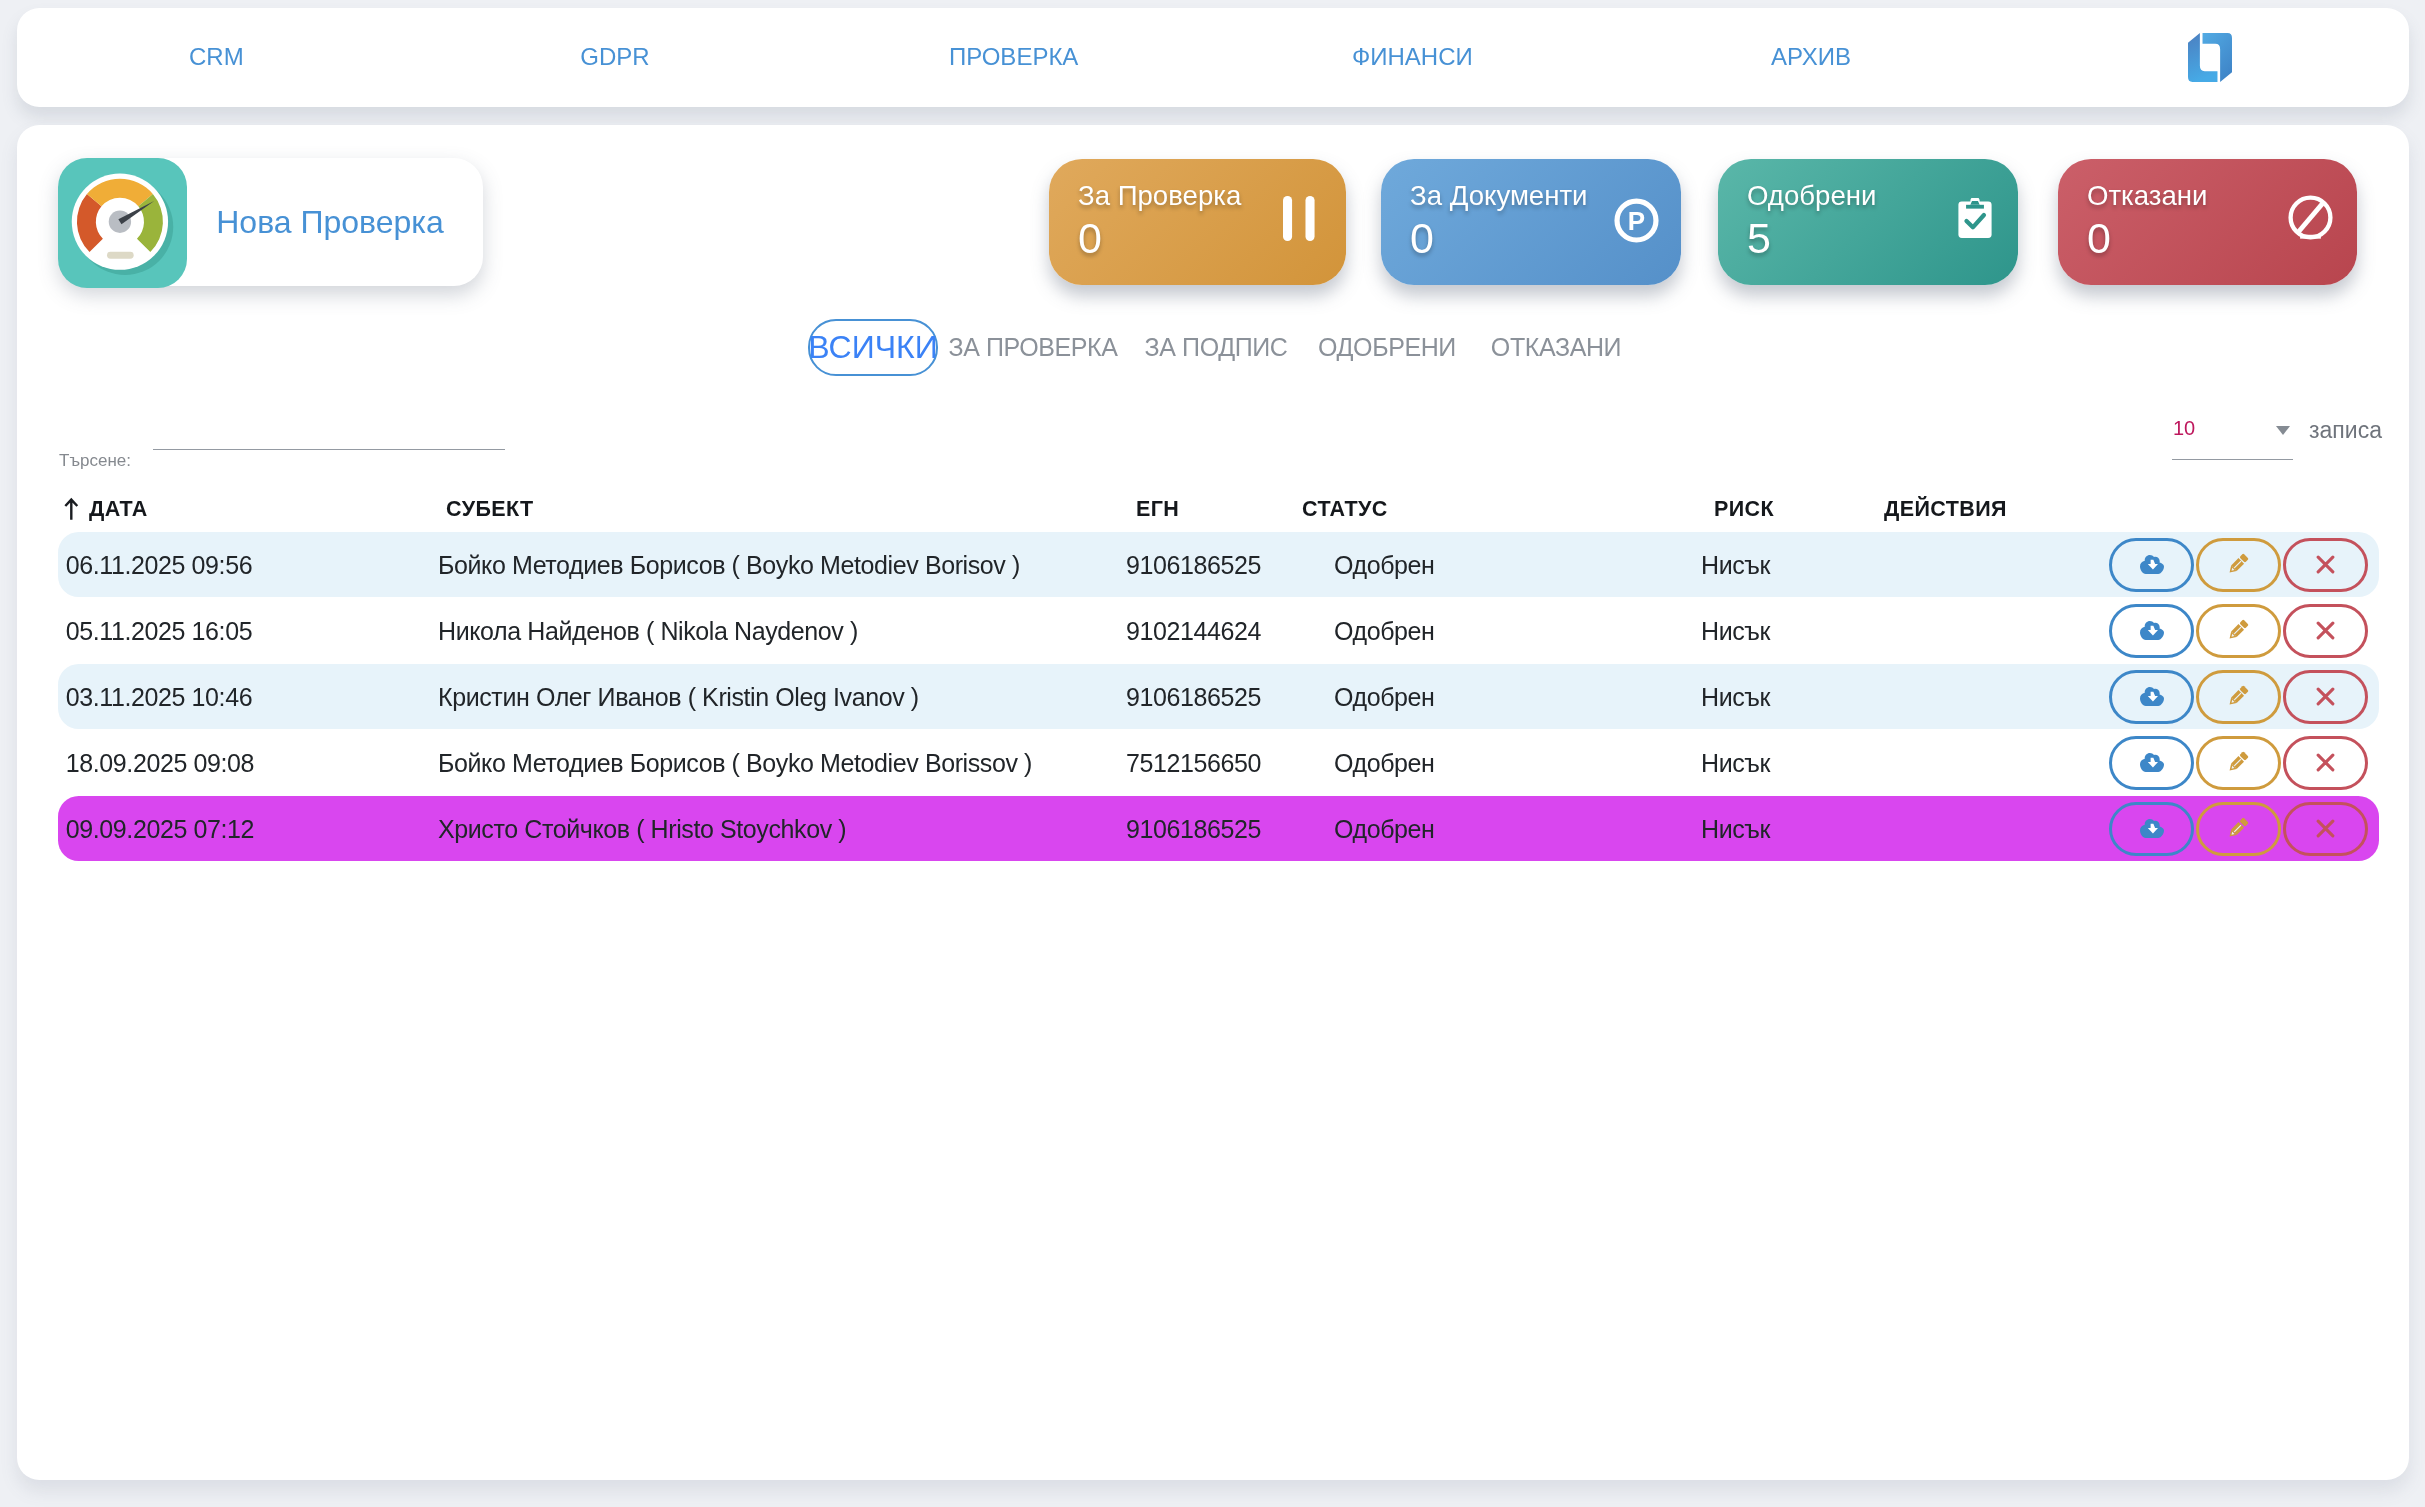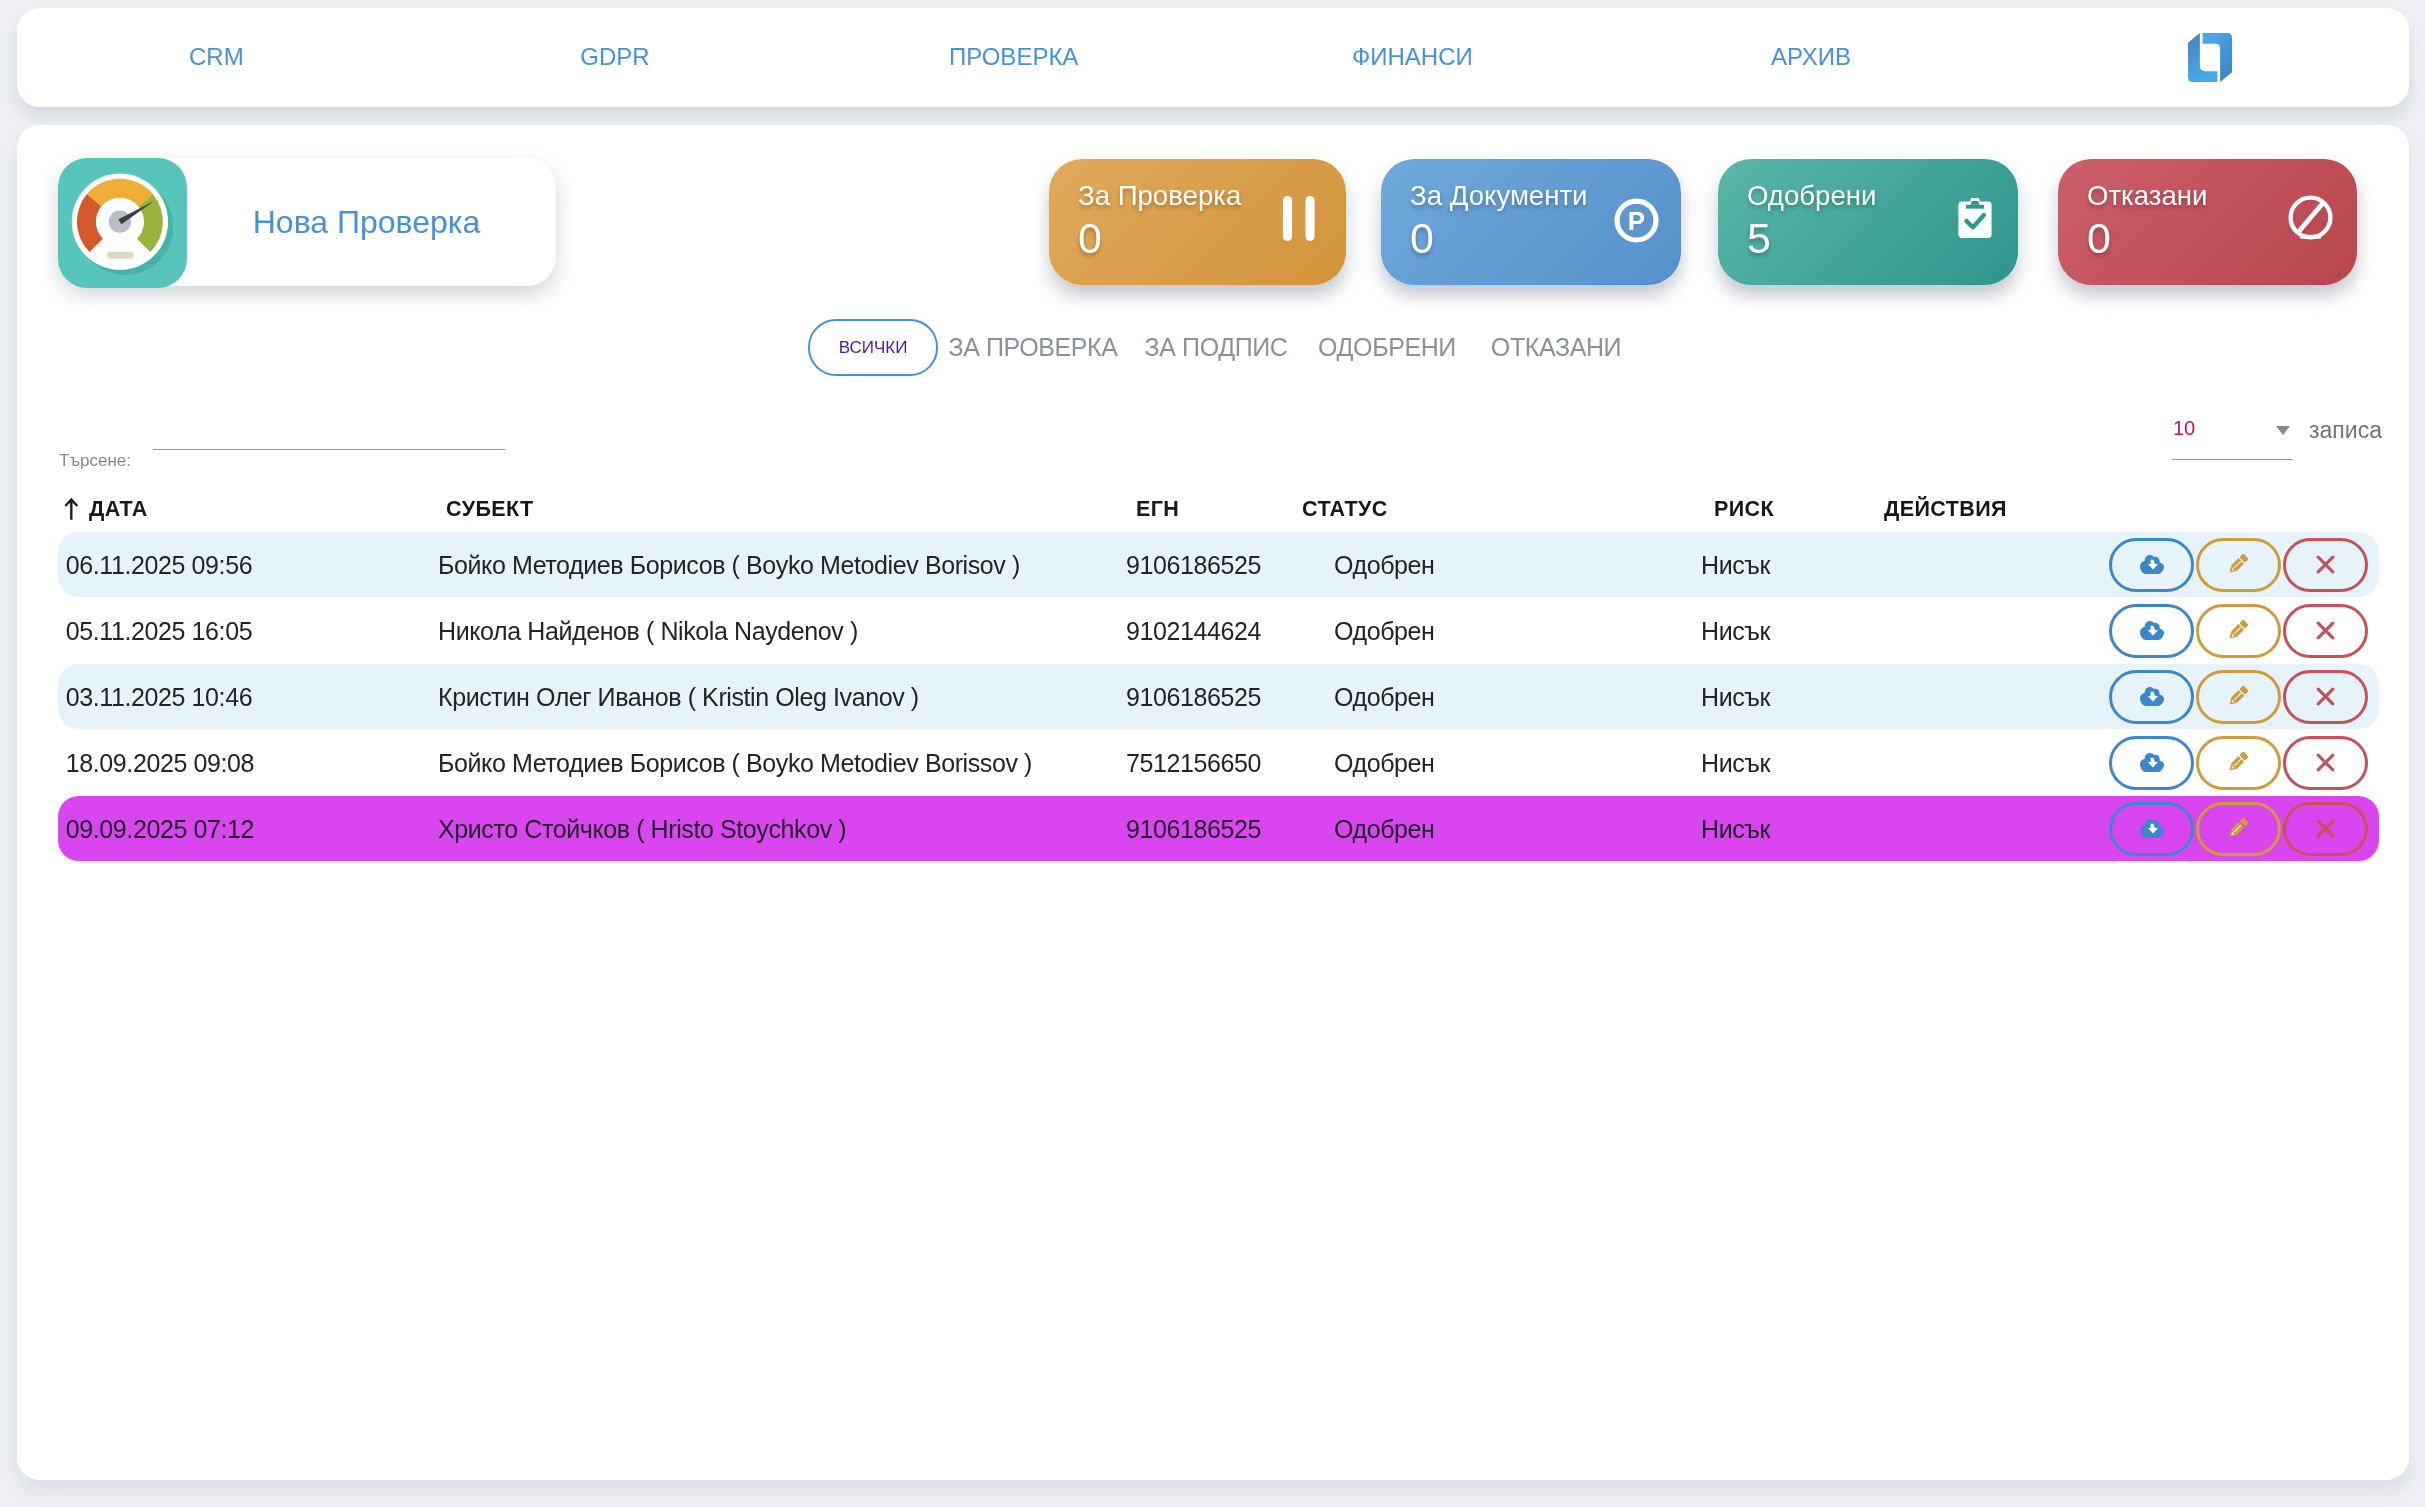--- a/index.html
+++ b/index.html
@@ -1,26 +1,26 @@
 <!DOCTYPE html>
 <html style="font-size:13.8px"><head><meta charset="utf-8">
 <style>
 * { margin:0; padding:0; box-sizing:border-box; }
 html,body { width:2426px; height:1507px; background:#eef0f4; font-family:"Liberation Sans", sans-serif; overflow:hidden; }
 #nav { position:absolute; left:17px; top:7.8px; width:2392px; height:99px; background:#fff; border-radius:22.4px; box-shadow:0 10.3px 15.5px rgba(100,110,130,.16); display:flex; align-items:center; }
 #nav .item { flex:1; text-align:center; color:#4791d5; font-size:24px; }
 #main { position:absolute; left:17px; top:125px; width:2392px; height:1355px; background:#fff; border-radius:22.4px; box-shadow:0 10.3px 17px rgba(100,110,130,.13); }
-#newcheck { position:absolute; left:41px; top:33px; width:498px; height:128px; background:#fff; border-radius:29px; box-shadow:0 8.6px 19px rgba(80,90,110,.25); }
+#newcheck { position:absolute; left:41px; top:33px; width:425px; height:128px; background:#fff; border-radius:29px; box-shadow:0 8.6px 19px rgba(80,90,110,.25); }
 #newcheck .lbl { position:absolute; left:119px; right:0; top:0; bottom:0; display:flex; align-items:center; justify-content:center; color:#4791d5; font-size:32px; }
 #gauge { position:absolute; left:0px; top:0px; width:129px; height:130px; background:#58c5bb; border-radius:29px; overflow:hidden; }
 .scard { position:absolute; top:34px; width:297px; height:126px; border-radius:33px; color:#fff; box-shadow:0 10.3px 17px rgba(90,100,120,.35); }
 .scard .t { position:absolute; left:29px; top:20.7px; font-size:27.6px; text-shadow:0 2.6px 4.3px rgba(0,0,0,.28); }
 .scard .n { position:absolute; left:29px; top:55px; font-size:43px; text-shadow:0 2.6px 4.3px rgba(0,0,0,.28); }
 .scard .ic { position:absolute; }
-#tabpill { position:absolute; left:791px; top:194px; width:130px; height:57px; border:2.6px solid #4791d5; border-radius:28px; color:#4c1d95; font-size:17px; display:flex; align-items:center; justify-content:center; }
+#tabpill { position:absolute; left:791px; top:194px; width:130px; height:57px; border:2.6px solid #4791d5; border-radius:28px; color:#3b82f6; font-size:32px; display:flex; align-items:center; justify-content:center; }
 .tab { position:absolute; top:194px; height:57px; display:flex; align-items:center; color:#8b9199; font-size:25px; letter-spacing:-0.4px; transform:translateX(-50%); }
 #search-l { position:absolute; left:42px; top:286px; font-size:17px; color:#85898f;margin-top:40px; }
 #search-u { position:absolute; left:136px; top:324px; width:352px; border-bottom:0.9px solid #949aa2; }
 #sel10 { position:absolute; left:2156px; top:292px; font-size:20px; color:#be185d; }
 #sel-u { position:absolute; left:2155px; top:334px; width:121px; border-bottom:0.9px solid #949aa2; }
 #sel-tri { position:absolute; left:2259px; top:301px; width:0; height:0; border-left:7.8px solid transparent; border-right:7.8px solid transparent; border-top:9.5px solid #858b93; }
 #zapisa { position:absolute; left:2292px; top:292px; font-size:23px; color:#6f747c; }
 .th { position:absolute; top:372px; font-size:21.5px; font-weight:bold; color:#15181c; letter-spacing:0.4px; }
 .row { position:absolute; left:41px; width:2321px; height:65px; border-radius:20.7px; }
 .row .c { position:absolute; top:50%; transform:translateY(-50%); font-size:25px; letter-spacing:-0.4px; color:#212529; white-space:nowrap; }

